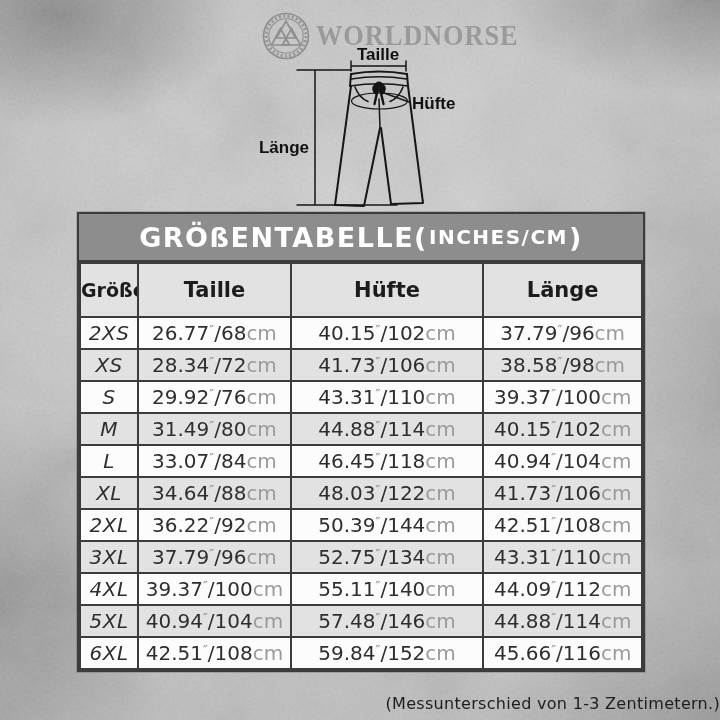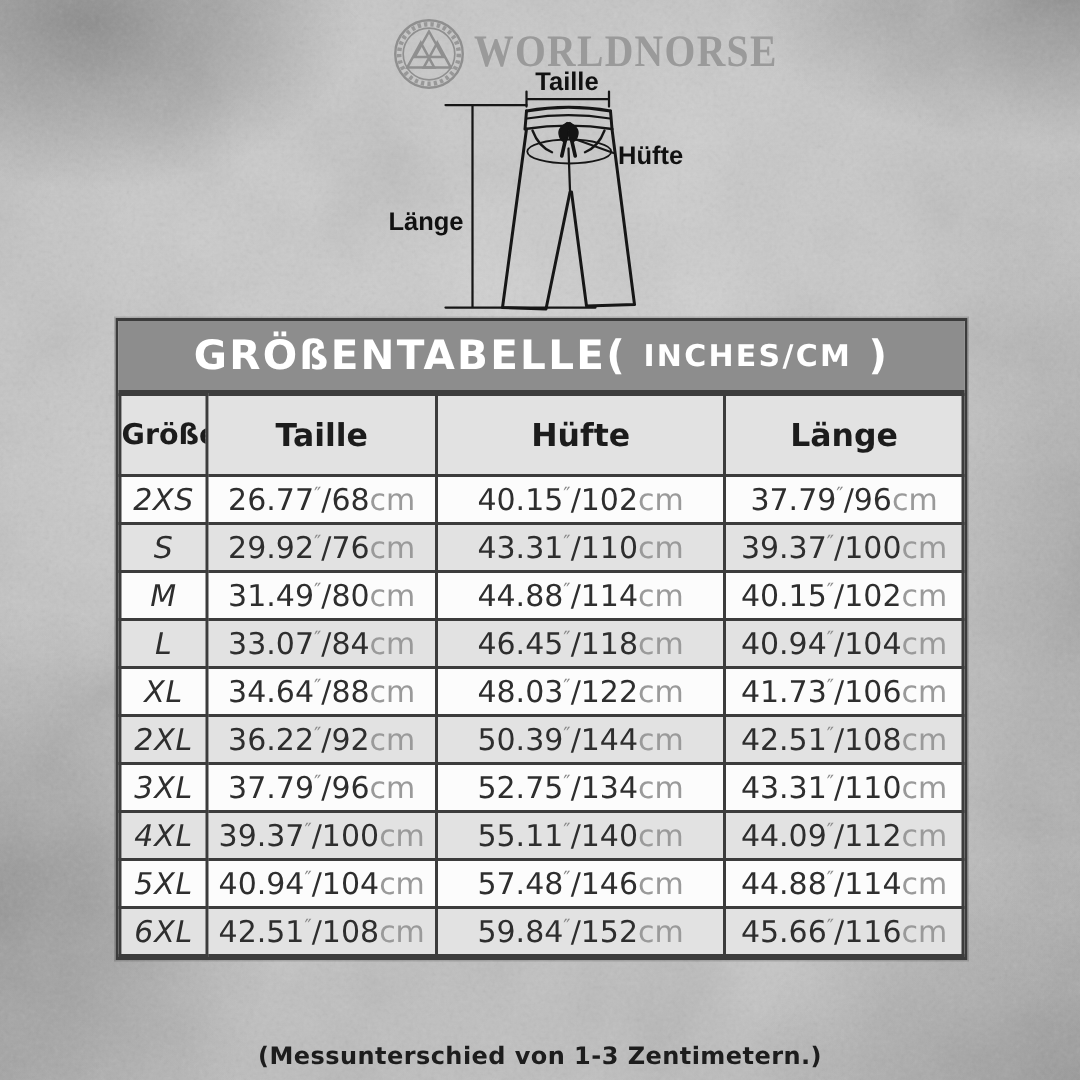--- a/index.html
+++ b/index.html
@@ -31,21 +31,20 @@
     left:77px; top:212px; width:564px;
     border:2px solid var(--table-border,#3c3c3c);
     background:var(--row-base,#fcfcfc);
     box-shadow:0 0 0 1px rgba(0,0,0,.15);
   }
   .title-bar{
     height:46px; background:var(--title-bar,#8d8d8d);
     display:flex; align-items:center; justify-content:center;
     color:#fff; border-bottom:2px solid var(--table-border,#3c3c3c);
     white-space:nowrap;
-    gap:10px;
   }
   .title-main{font-size:27px;font-weight:bold;letter-spacing:1.5px;}
   .title-unit{font-size:20px;font-weight:bold;letter-spacing:1.5px;padding:0 1px;}
   table{border-collapse:collapse;width:100%;table-layout:fixed;}
   col.c-size{width:58px;} col.c-taille{width:152px;} col.c-huefte{width:192px;} col.c-laenge{width:158px;}
   th,td{
     border:2px solid var(--table-border,#3c3c3c);
     text-align:center; padding:0; overflow:hidden; white-space:nowrap;
   }
   th{
@@ -53,22 +52,22 @@
     font-size:21px; font-weight:bold; color:var(--ink,#1c1c1c);
   }
   th.first{font-size:19px;}
   td{height:30px; font-size:20px; color:#2e2e2e; background:var(--row-base,#fcfcfc);}
   tbody tr:nth-child(even) td{background:var(--row-alt,#e2e2e2);}
   td .q{color:#8a8a8a;font-size:13px;vertical-align:6px;}
   td .cm{color:var(--unit-grey,#9a9a9a);}
   td.size-cell{letter-spacing:.5px;font-style:italic;}
 
   .footer-note{
-    left:0; top:694px; width:720px; text-align:center;
-    font-size:16px; font-weight:bold; color:#1d1d1d; letter-spacing:.3px;
+    left:0; top:694px; width:720px; text-align:right;
+    font-size:16px; font-weight:normal; color:#1d1d1d; letter-spacing:.3px;
   }
   svg text{font-family:"Liberation Sans","DejaVu Sans",sans-serif;}
 </style>
 </head>
 <body>
 
 <div class="canvas">
 
   <svg class="grain" width="720" height="720" aria-hidden="true">
     <filter id="clouds">
@@ -154,20 +153,26 @@
         </tr>
       </thead>
       <tbody id="rows">
           <tr>
             <td class="size-cell">2XS</td>
             <td><span>26.77</span><span class="q">″</span><span>/68</span><span class="cm">cm</span></td>
             <td><span>40.15</span><span class="q">″</span><span>/102</span><span class="cm">cm</span></td>
             <td><span>37.79</span><span class="q">″</span><span>/96</span><span class="cm">cm</span></td>
           </tr>
           <tr>
+            <td class="size-cell">XS</td>
+            <td><span>28.34</span><span class="q">″</span><span>/72</span><span class="cm">cm</span></td>
+            <td><span>41.73</span><span class="q">″</span><span>/106</span><span class="cm">cm</span></td>
+            <td><span>38.58</span><span class="q">″</span><span>/98</span><span class="cm">cm</span></td>
+          </tr>
+          <tr>
             <td class="size-cell">S</td>
             <td><span>29.92</span><span class="q">″</span><span>/76</span><span class="cm">cm</span></td>
             <td><span>43.31</span><span class="q">″</span><span>/110</span><span class="cm">cm</span></td>
             <td><span>39.37</span><span class="q">″</span><span>/100</span><span class="cm">cm</span></td>
           </tr>
           <tr>
             <td class="size-cell">M</td>
             <td><span>31.49</span><span class="q">″</span><span>/80</span><span class="cm">cm</span></td>
             <td><span>44.88</span><span class="q">″</span><span>/114</span><span class="cm">cm</span></td>
             <td><span>40.15</span><span class="q">″</span><span>/102</span><span class="cm">cm</span></td>

